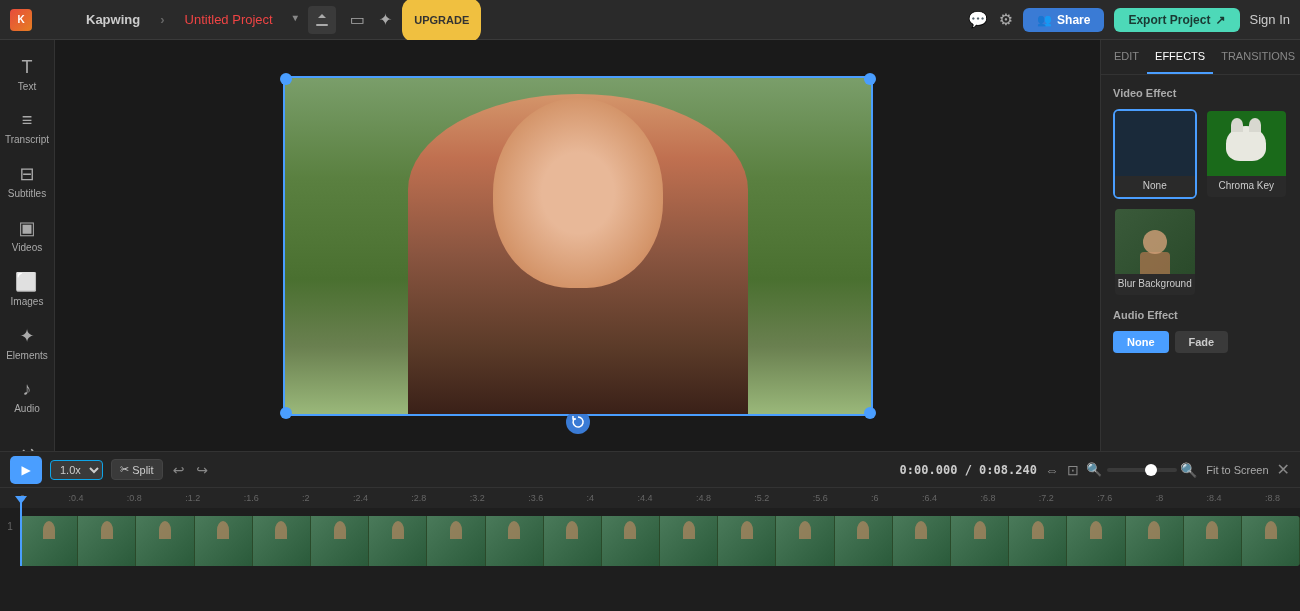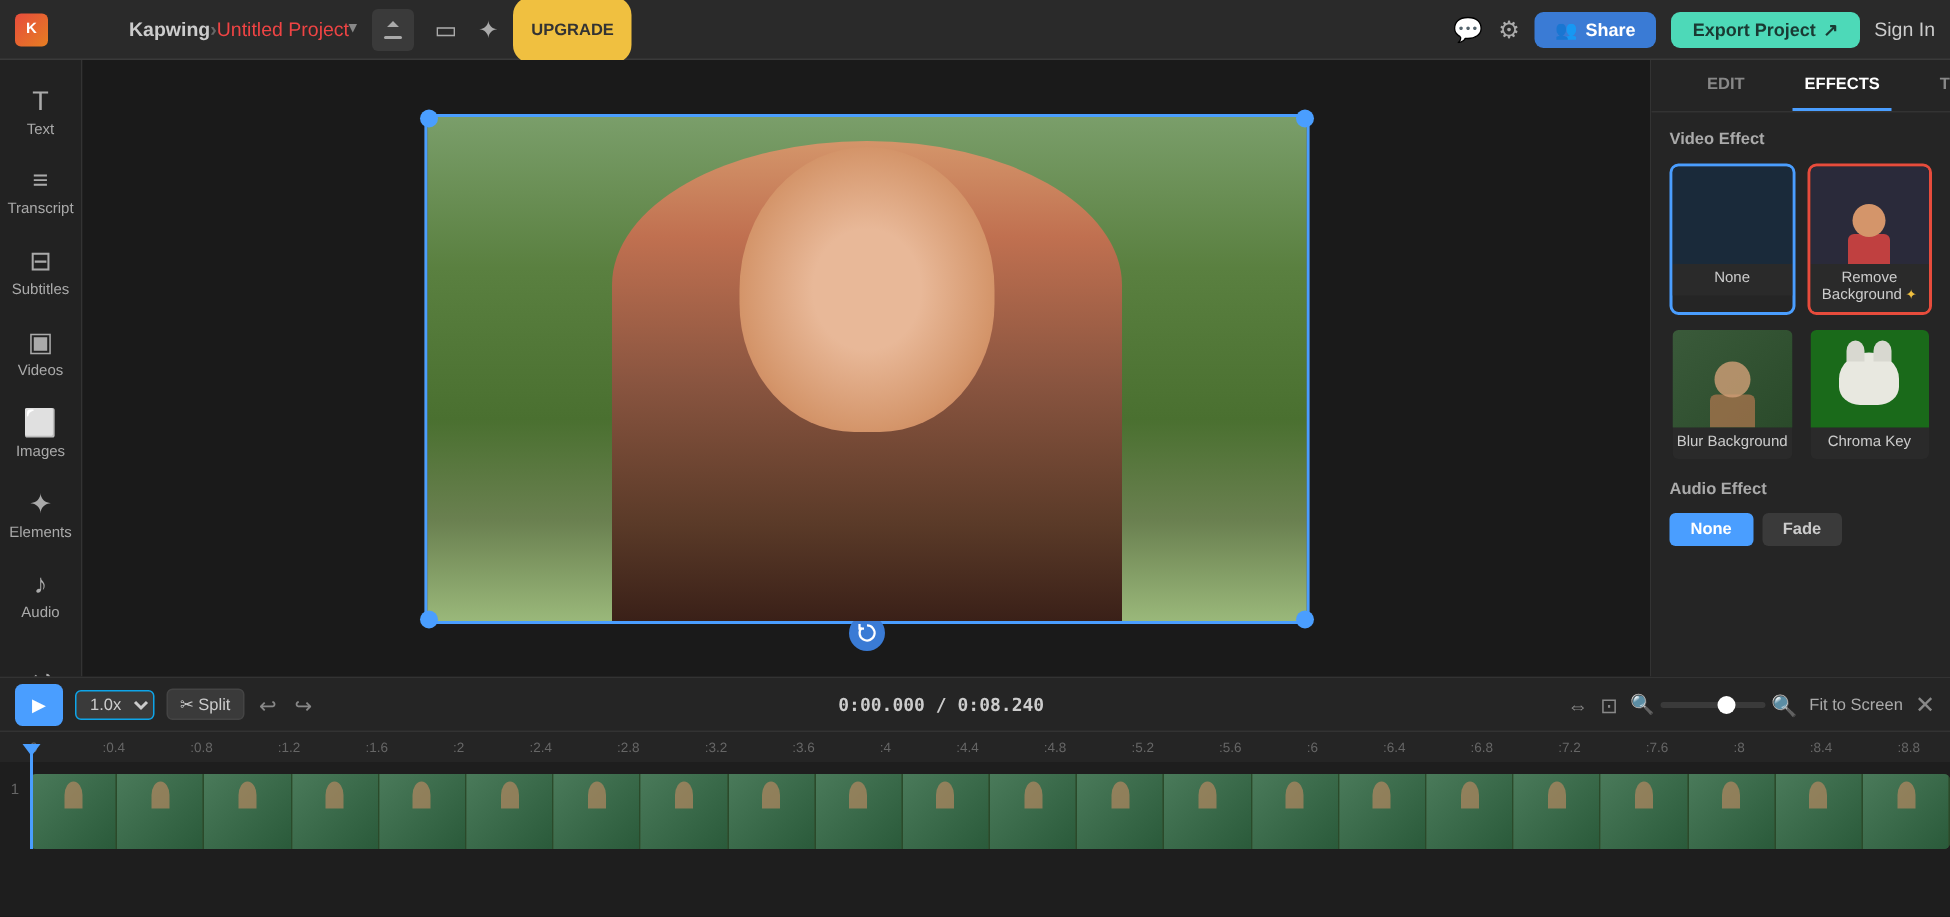--- a/index.html
+++ b/index.html
@@ -11,21 +11,21 @@
       background: #2a2a2a;
       display: flex;
       align-items: center;
       padding: 0 10px;
       gap: 10px;
       border-bottom: 1px solid #3a3a3a;
       flex-shrink: 0;
     }
     .logo-area { display: flex; align-items: center; gap: 6px; font-size: 13px; font-weight: 600; }
     .logo-icon { width: 22px; height: 22px; background: linear-gradient(135deg, #e74c3c, #e67e22); border-radius: 4px; display: flex; align-items: center; justify-content: center; font-size: 10px; }
-    .breadcrumb { display: flex; gap: 0; font-size: 13px; color: #ccc; padding-left: 48px; }
+    .breadcrumb { display: flex; gap: 20px; font-size: 13px; color: #ccc; padding-left: 48px; }
     .breadcrumb-sep { color: #666; }
     .project-title { color: #ef4444; font-weight: 500; }
     .title-chevron { color: #888; font-size: 10px; }
     .topbar-spacer { flex: 1; }
     .topbar-icons { display: flex; align-items: center; gap: 14px; }
     .topbar-icon { color: #aaa; font-size: 16px; cursor: pointer; }
     .upload-icon { width: 28px; height: 28px; background: #3a3a3a; border-radius: 4px; display: flex; align-items: center; justify-content: center; cursor: pointer; }
     .upgrade-btn { background: #f0c040; color: #333; font-size: 11px; font-weight: 700; padding: 16px 12px; border-radius: 12px; border: none; cursor: pointer; }
     .share-btn { background: #3a7bd5; color: #fff; font-size: 12px; font-weight: 600; padding: 5px 14px; border-radius: 6px; border: none; cursor: pointer; display: flex; align-items: center; gap: 5px; }
     .export-btn { background: #4dd9b8; color: #1a3a33; font-size: 12px; font-weight: 600; padding: 5px 14px; border-radius: 6px; border: none; cursor: pointer; display: flex; align-items: center; gap: 5px; }
@@ -145,26 +145,25 @@
       overflow-y: auto;
     }
     .panel-tabs {
       display: flex;
       border-bottom: 1px solid #333;
       padding: 0 5px;
     }
     .panel-tab {
       padding: 10px 8px;
       font-size: 11px;
-      font-weight: 700;
+      font-weight: 400;
       color: #888;
       cursor: pointer;
       border-bottom: 2px solid transparent;
       white-space: nowrap;
-      margin-left: 24px;
     }
     .panel-tab.active {
       color: #fff;
       border-bottom: 2px solid #4a9eff;
     }
     .panel-section { padding: 12px; }
     .section-title { font-size: 11px; font-weight: 600; color: #aaa; margin-bottom: 10px; }
     .effects-grid { display: grid; grid-template-columns: 1fr 1fr; gap: 8px; }
     .effect-card {
       display: flex;
@@ -261,21 +260,21 @@
     .timeline-icon-btn {
       background: transparent;
       border: none;
       color: #888;
       font-size: 14px;
       cursor: pointer;
       padding: 2px;
     }
     .time-display {
       flex: 1;
-      text-align: center;
+      text-align: right;
       font-size: 12px;
       font-weight: 600;
       color: #ccc;
       font-family: monospace;
     }
     .timeline-right-icons { display: flex; align-items: center; gap: 8px; }
     .fit-screen-btn {
       background: transparent;
       border: none;
       color: #aaa;
@@ -531,46 +530,37 @@
       <div class="section-title">Video Effect</div>
       <div class="effects-grid">
 
         <div class="effect-card none-selected">
           <div class="effect-thumb effect-none-thumb" style="background:#1a2a3a;"></div>
           <div class="effect-label">
             <span>None</span>
           </div>
         </div>
 
-        <div class="effect-card selected">
-          <div class="effect-thumb" style="background:#2a2a3a;position:relative;overflow:hidden;">
-            <div style="position:absolute;bottom:0;left:50%;transform:translateX(-50%);width:28px;height:20px;background:#c04040;border-radius:4px 4px 0 0;"></div>
-            <div style="position:absolute;bottom:18px;left:50%;transform:translateX(-50%);width:22px;height:22px;background:#d4956a;border-radius:50%;"></div>
+
+        <div class="effect-card">
+          <div class="effect-thumb chroma-thumb-container" style="background:#1a6a1a;position:relative;overflow:hidden;">
+            <div class="chroma-dog"></div>
           </div>
           <div class="effect-label">
-            <span>Remove Background</span><span class="sparkle"> ✦</span>
+            <span>Chroma Key</span>
           </div>
         </div>
 
         <div class="effect-card">
           <div class="effect-thumb" style="background:linear-gradient(135deg,#3a5a3a,#2a4a2a);filter:blur(0.5px);position:relative;overflow:hidden;">
             <div style="position:absolute;bottom:0;left:50%;transform:translateX(-50%);width:30px;height:22px;background:rgba(180,120,80,0.7);border-radius:4px 4px 0 0;"></div>
             <div style="position:absolute;bottom:20px;left:50%;transform:translateX(-50%);width:24px;height:24px;background:rgba(210,160,120,0.8);border-radius:50%;"></div>
           </div>
           <div class="effect-label">
             <span>Blur Background</span>
-          </div>
-        </div>
-
-        <div class="effect-card">
-          <div class="effect-thumb chroma-thumb-container" style="background:#1a6a1a;position:relative;overflow:hidden;">
-            <div class="chroma-dog"></div>
-          </div>
-          <div class="effect-label">
-            <span>Chroma Key</span>
           </div>
         </div>
       </div>
     </div>
     <div class="audio-effect-section">
       <div class="section-title">Audio Effect</div>
       <div class="audio-btns">
         <button class="audio-btn active">None</button>
         <button class="audio-btn inactive">Fade</button>
       </div>

